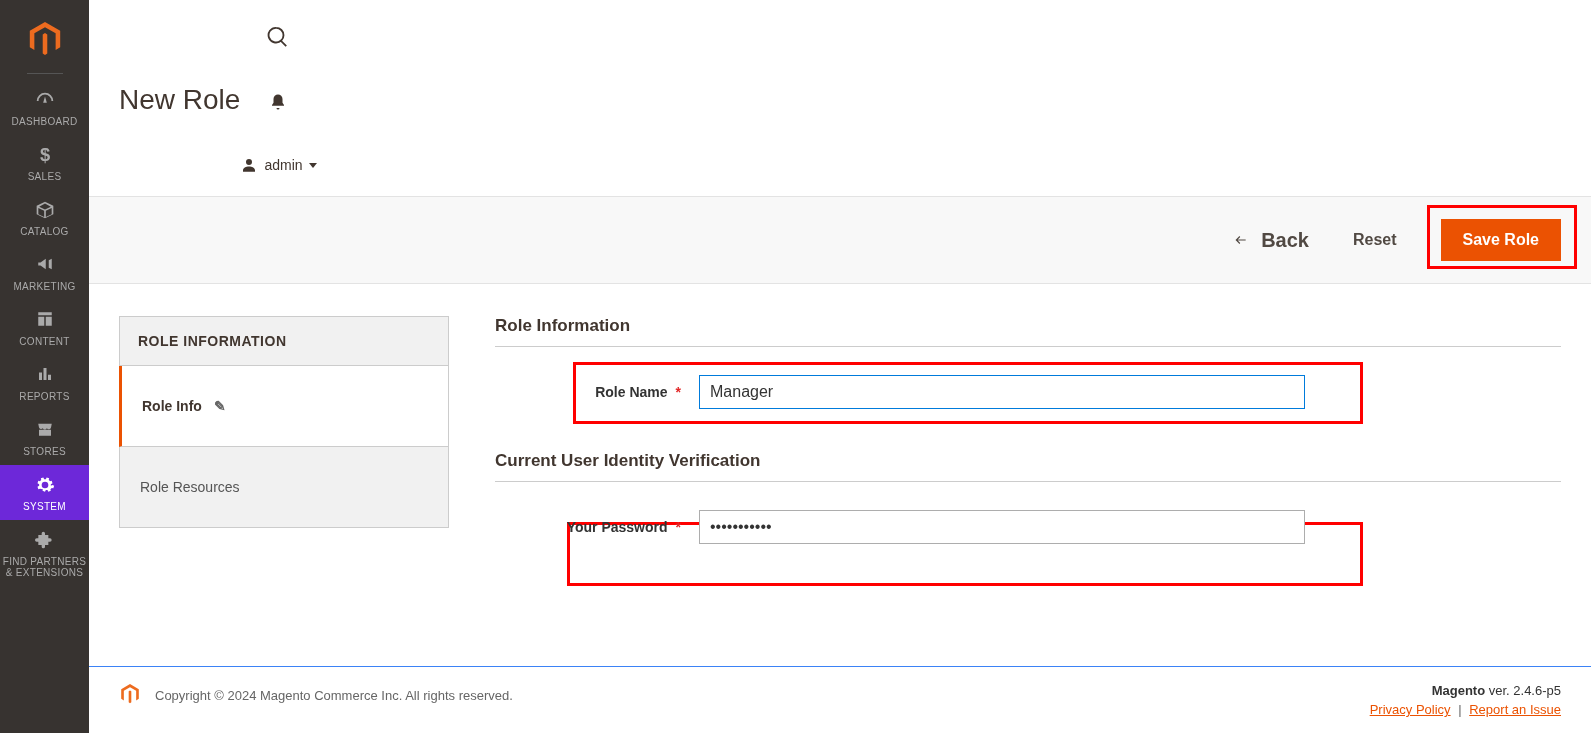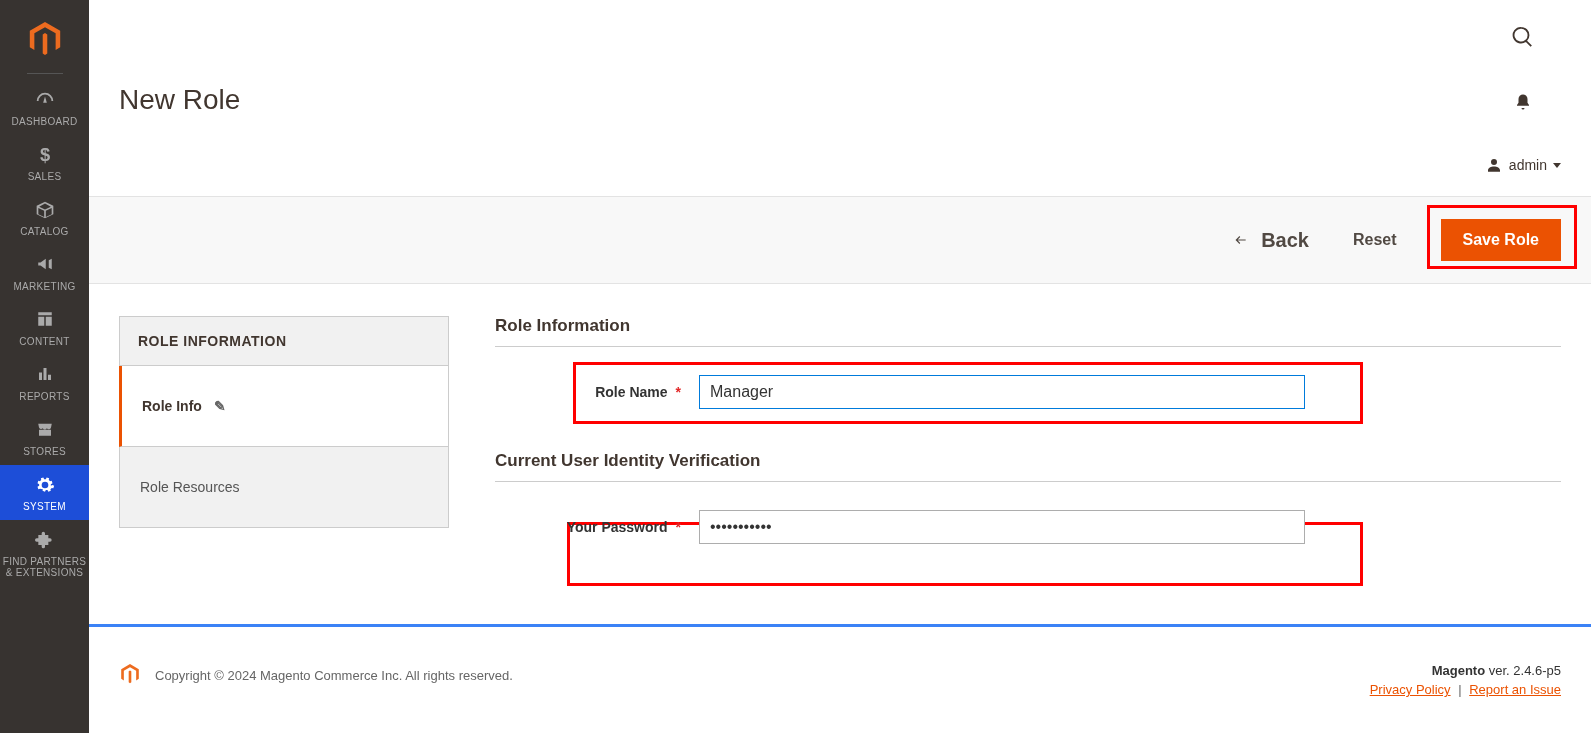--- a/index.html
+++ b/index.html
@@ -4,28 +4,28 @@
 <style>
 * { box-sizing: border-box; margin: 0; padding: 0; }
 body { font-family: 'Helvetica Neue', Arial, sans-serif; font-size: 14px; color: #333; background: #fff; }
 
 
 .sidebar { position: fixed; left: 0; top: 0; bottom: 0; width: 89px; background: #373330; display: flex; flex-direction: column; align-items: center; padding-top: 10px; z-index: 100; }
 .sidebar-logo { padding: 10px 0 12px; }
 .sidebar-logo svg { width: 38px; height: 38px; }
 .sidebar-divider { width: 36px; border-top: 1px solid #555; margin-bottom: 6px; }
 .sidebar-item { width: 100%; text-align: center; padding: 10px 2px 8px; cursor: pointer; }
-.sidebar-item.active { background: #1d4ed8; }
+.sidebar-item.active { background: #6d28d9; }
 .sidebar-item .icon { display: block; margin: 0 auto 4px; height: 22px; }
 .sidebar-item .label { color: #aaa; font-size: 10px; letter-spacing: 0.3px; line-height: 1.1; display: block; }
 .sidebar-item.active .label { color: #fff; }
 
 
 .main { margin-left: 89px; min-height: 100vh; display: flex; flex-direction: column; }
-.page-header { display: flex; align-items: center; justify-content: space-between; padding: 26px 30px 22px; }
+.page-header { display: flex; align-items: center; justify-content: flex-start; padding: 26px 30px 22px; }
 .page-title { font-size: 28px; font-weight: 400; color: #41362f; }
 .header-actions { display: flex; align-items: center; gap: 41px; flex-direction: column; }
 .header-icon { cursor: pointer; }
 .user-menu { display: flex; align-items: center; gap: 6px; cursor: pointer; color: #41362f; font-size: 14px; }
 .caret-down { width: 0; height: 0; border-left: 4px solid transparent; border-right: 4px solid transparent; border-top: 5px solid #41362f; }
 
 
 .action-bar { background: #f8f8f8; border-top: 1px solid #e3e3e3; border-bottom: 1px solid #e3e3e3; padding: 22px 30px; display: flex; justify-content: flex-end; align-items: center; gap: 44px; position: relative; }
 .action-back { display: flex; align-items: center; gap: 10px; color: #514943; font-size: 20px; font-weight: 600; cursor: pointer; }
 .action-reset { color: #514943; font-size: 16px; font-weight: 600; cursor: pointer; }
@@ -49,21 +49,21 @@
 .field-row { display: flex; align-items: center; gap: 18px; padding: 4px 0; position: relative; }
 .field-label { width: 186px; text-align: right; color: #333; font-size: 14px; font-weight: 600; }
 .field-label .req { color: #e22626; margin-left: 8px; }
 .field-input { width: 606px; padding: 7px 10px; border: 1px solid #adadad; font-size: 16px; color: #333; }
 .field-input.focused { border: 1px solid #007bdb; outline: none; }
 
 .highlight-field1 { position: absolute; left: 78px; top: 46px; width: 790px; height: 62px; border: 3px solid #ff0000; pointer-events: none; }
 .highlight-field2 { position: absolute; left: 72px; top: 206px; width: 796px; height: 64px; border: 3px solid #ff0000; pointer-events: none; }
 
 
-.footer { border-top: 3px solid #3b82f6; padding: 36px 30px; display: flex; justify-content: space-between; align-items: flex-start; color: #666; font-size: 13px; }
+.footer { border-top: 1px solid #3b82f6; padding: 16px 30px; display: flex; justify-content: space-between; align-items: flex-start; color: #666; font-size: 13px; }
 .footer-left { display: flex; align-items: center; gap: 14px; }
 .footer-logo svg { width: 22px; height: 22px; }
 .footer-right { text-align: right; }
 .footer-right .ver { color: #333; }
 .footer-right .ver strong { font-weight: 700; }
 .footer-links { margin-top: 4px; text-align: right; }
 .footer-links a { color: #eb5202; text-decoration: underline; cursor: pointer; }
 .footer-links .sep { color: #666; margin: 0 4px; }
 </style>
 </head>

